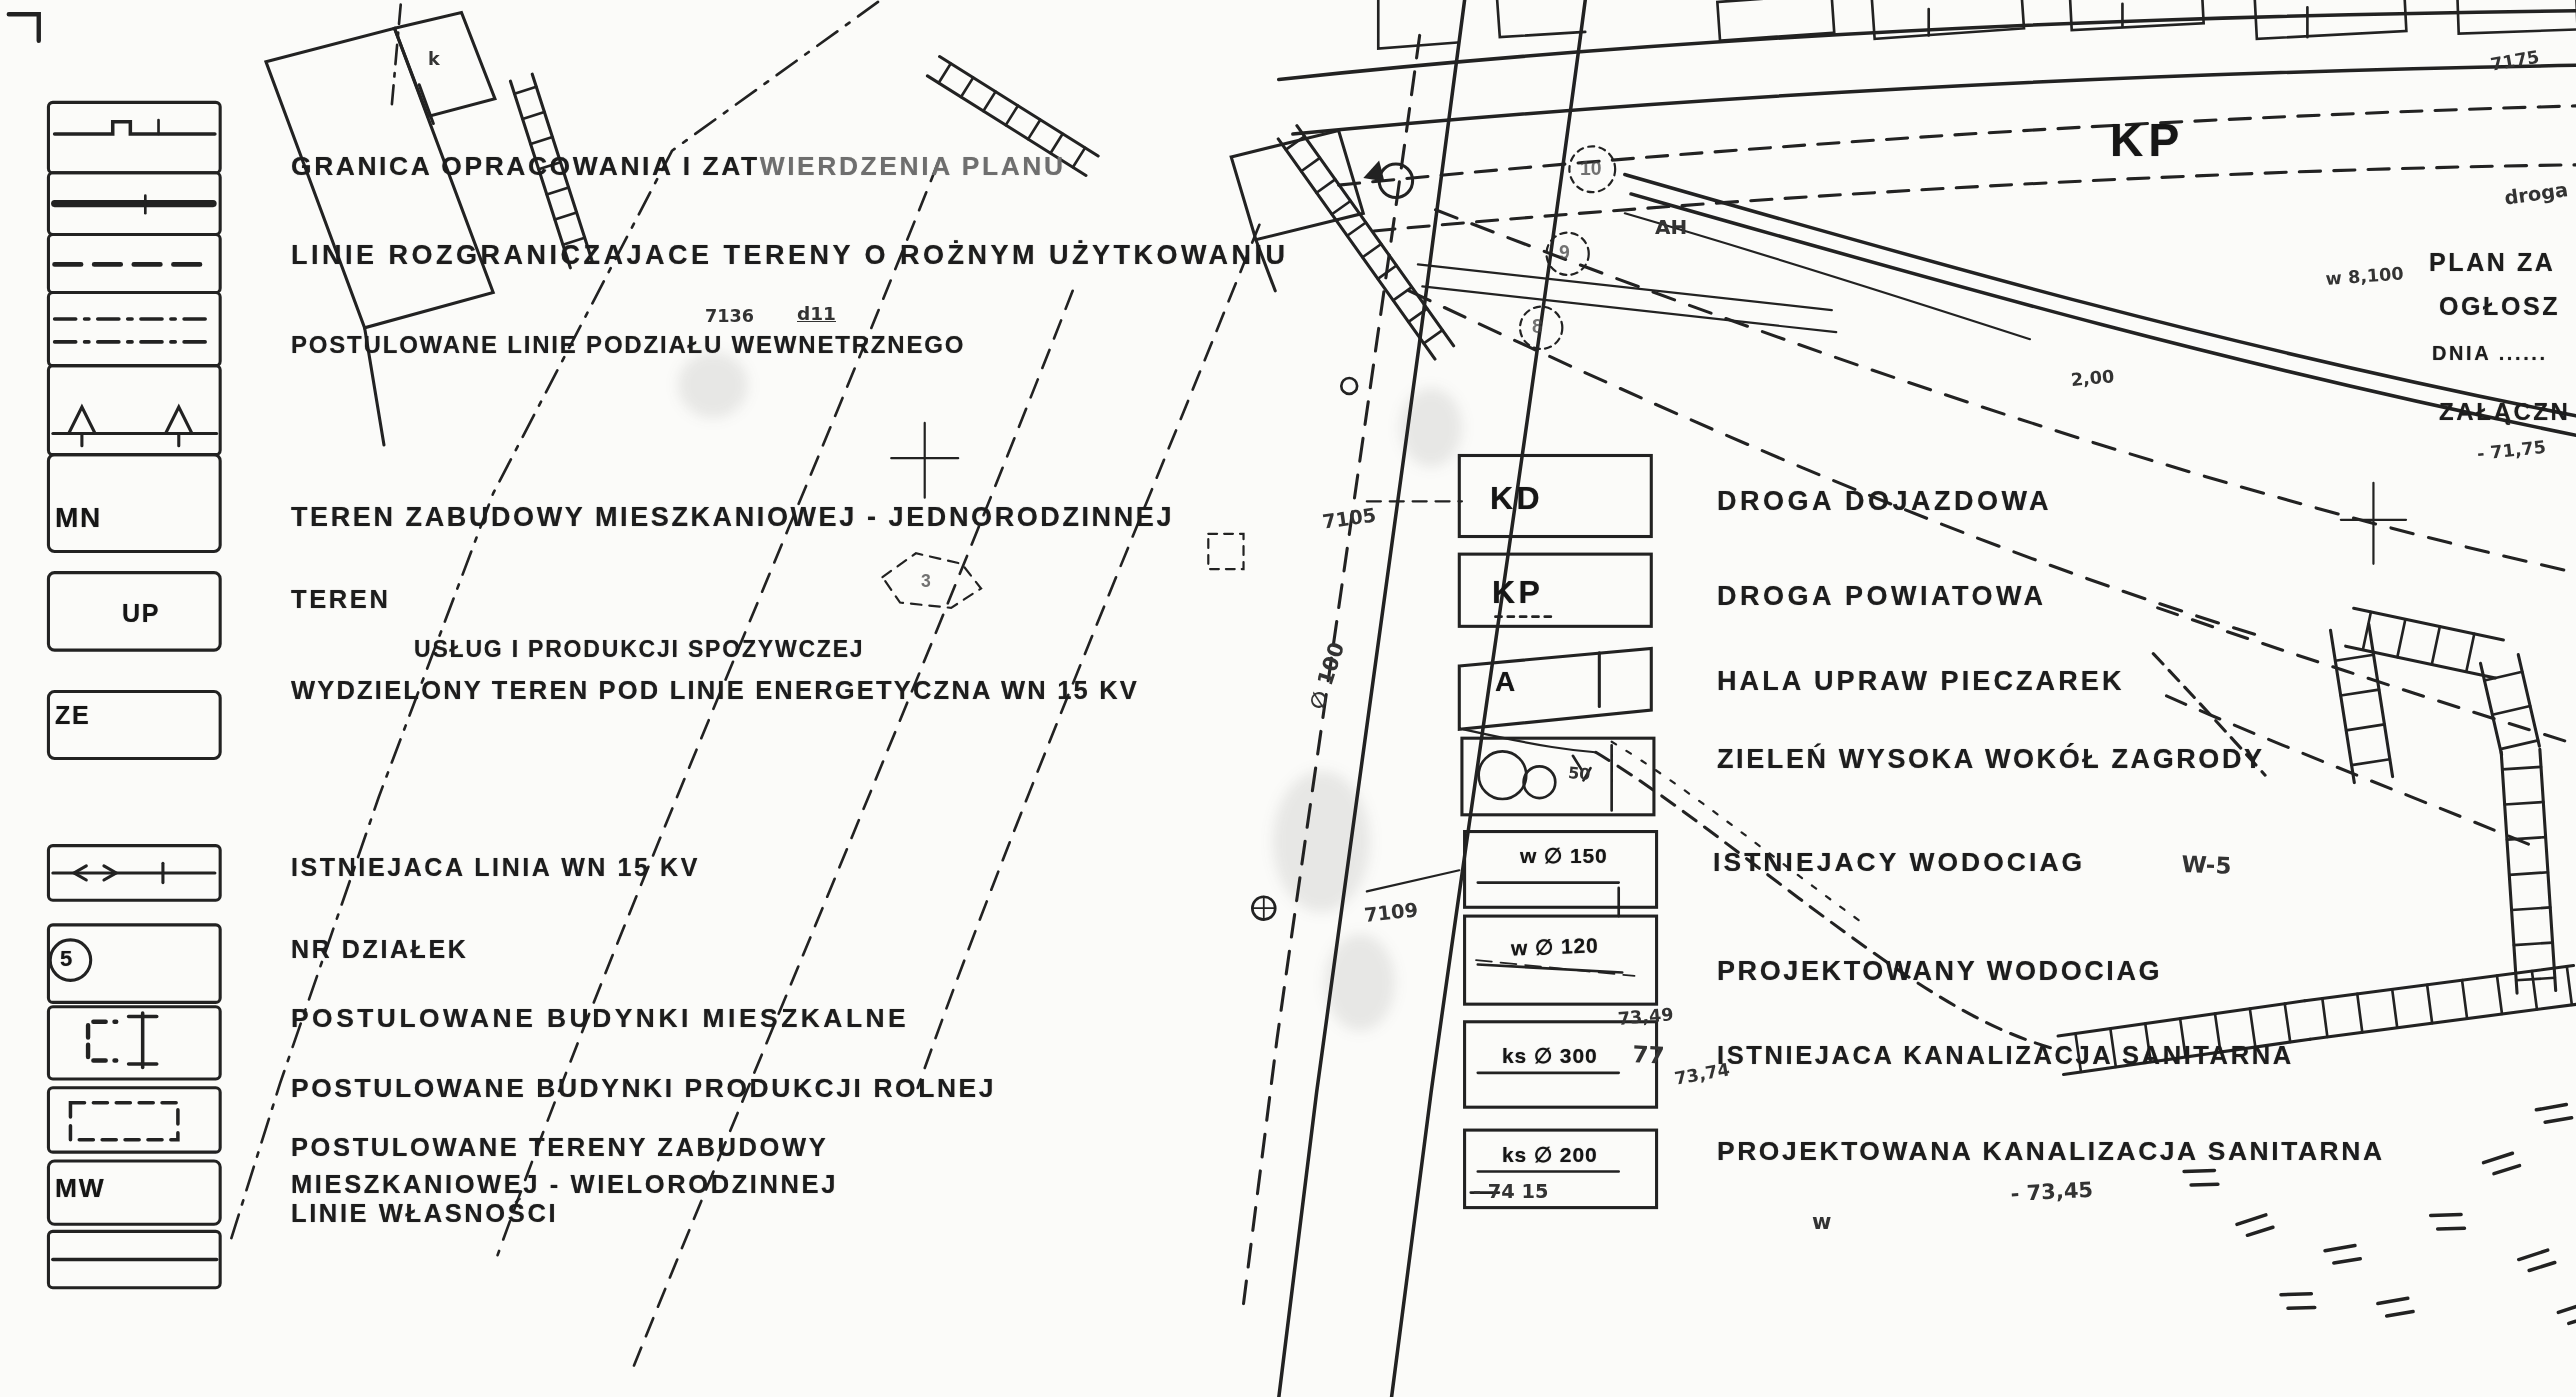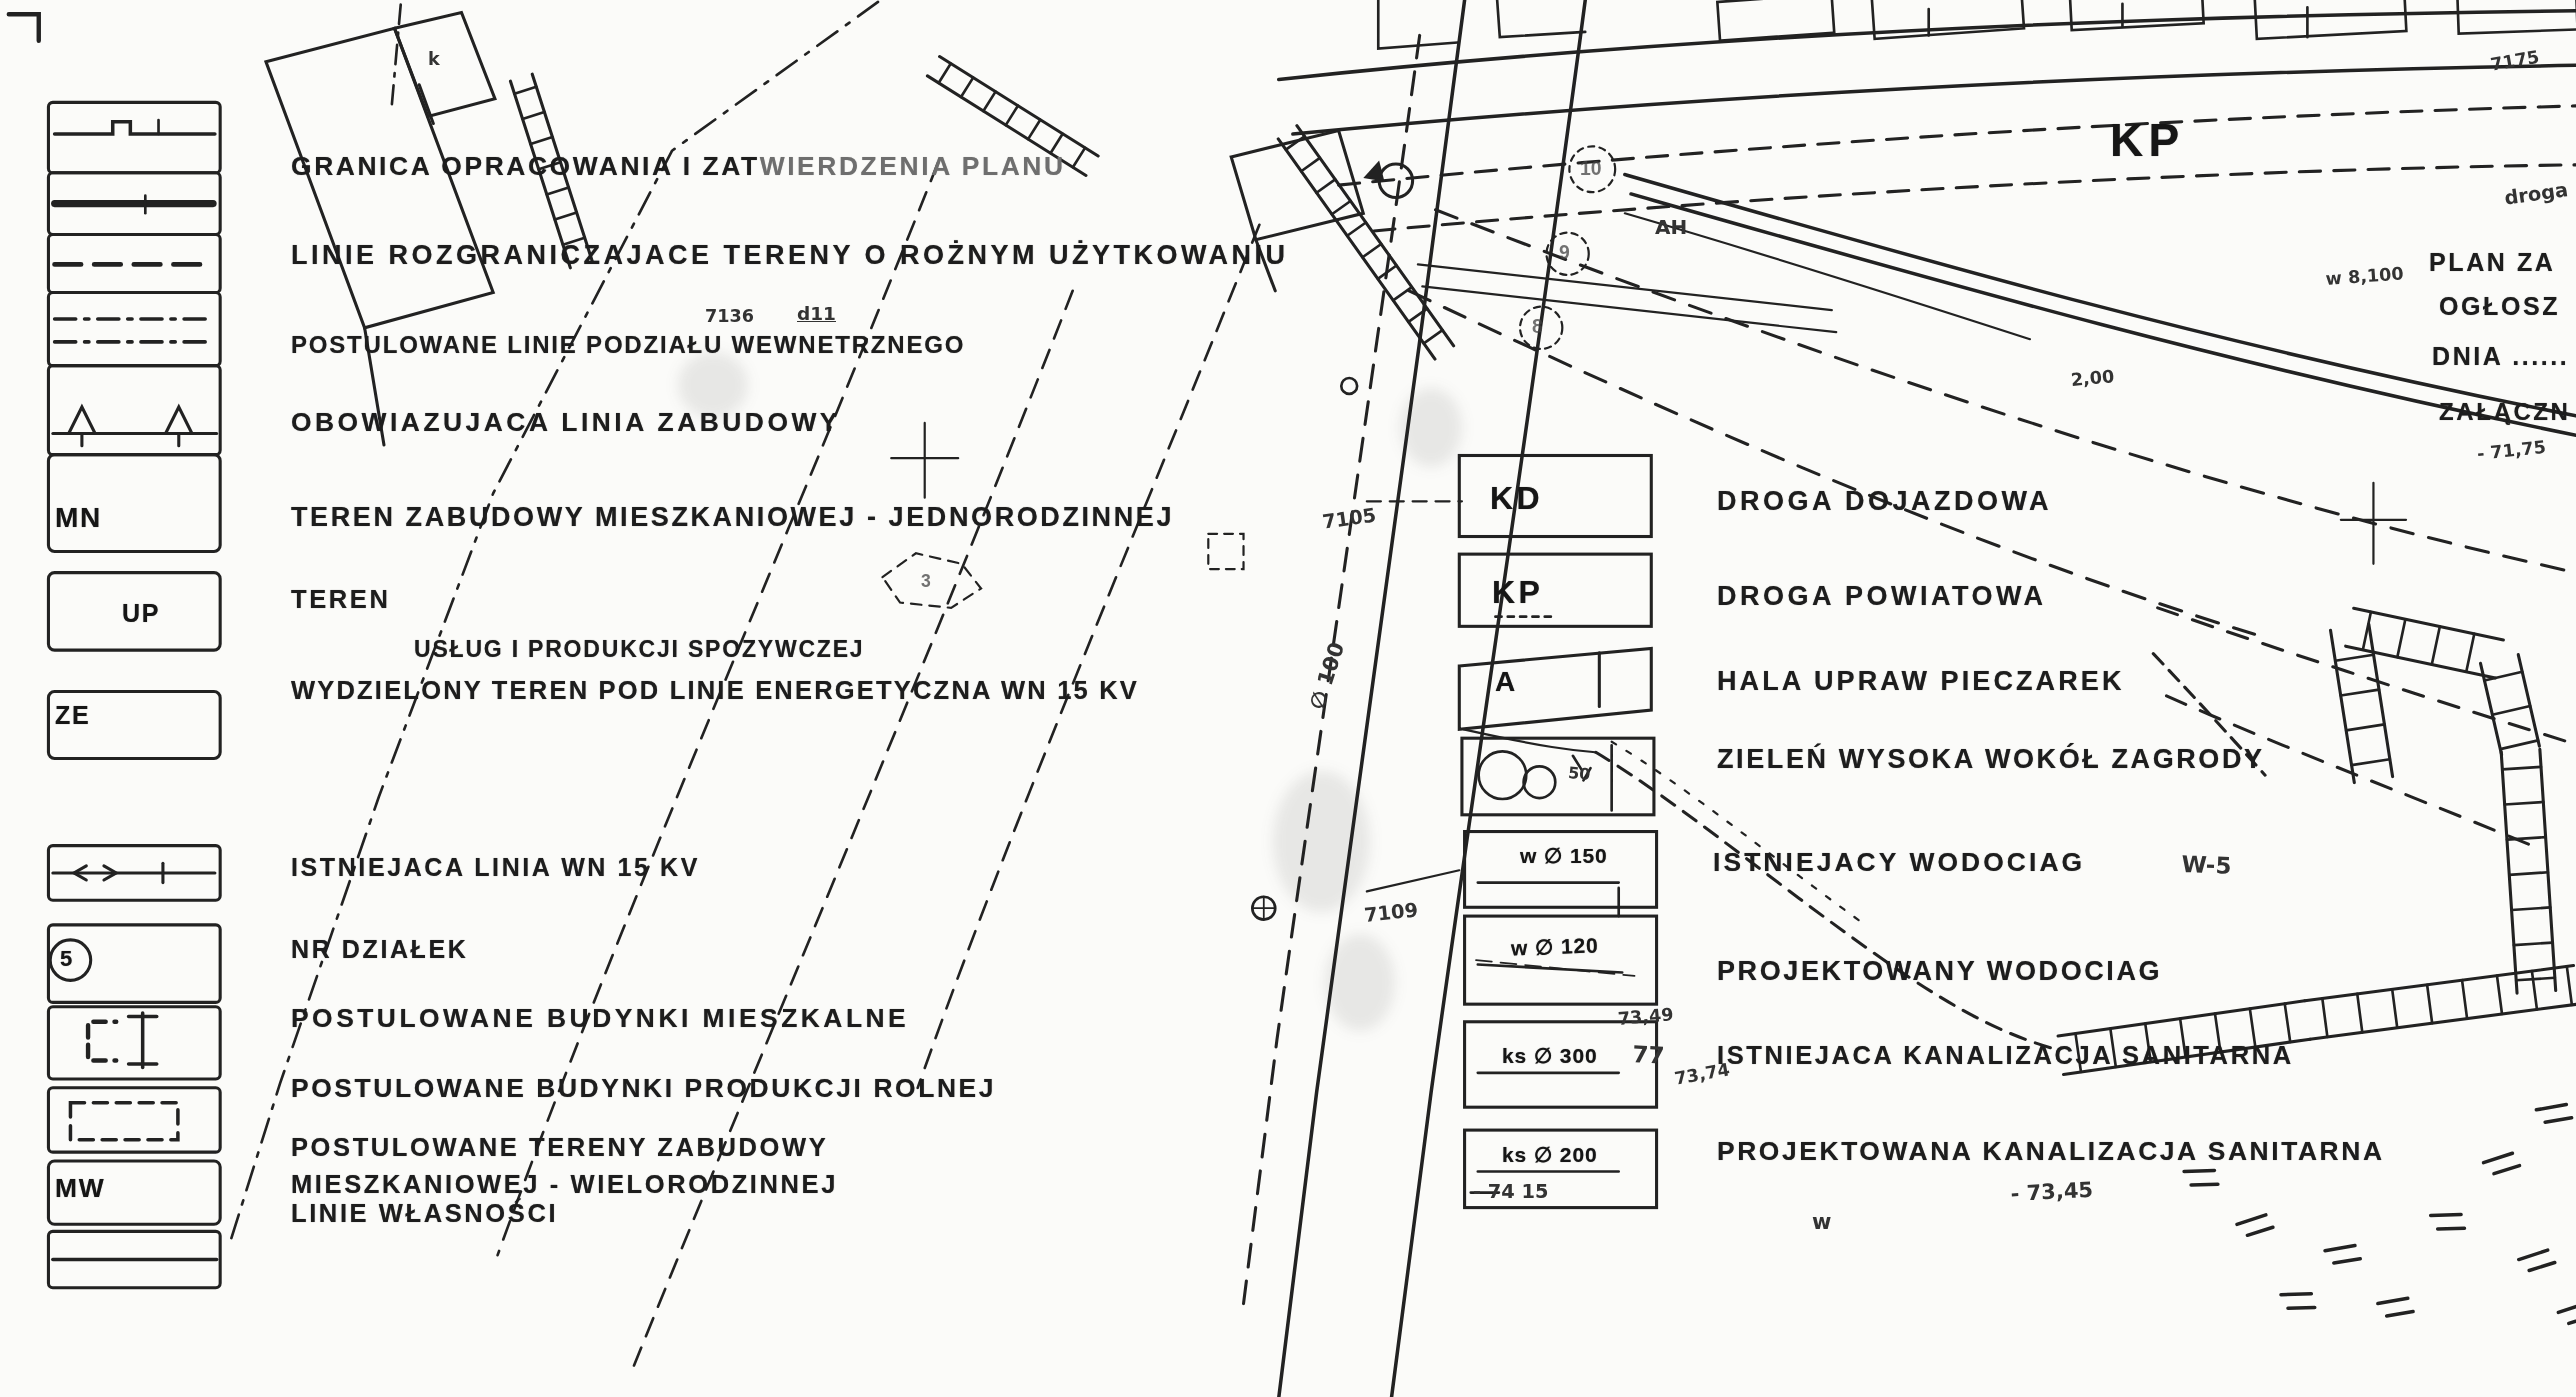--- a/index.html
+++ b/index.html
@@ -268,21 +268,20 @@
       </g>
 
     <path d="M10,16 H44 V46" stroke-width="5"></path>
   </svg>
 
   <div class="t" style="left:291px;top:151px;font-size:26.4px;"><span>GRANICA OPRACOWANIA I ZAT</span><span class="faint">WIERDZENIA PLANU</span></div>
   <div class="t" style="left:291px;top:240px;font-size:27px;letter-spacing:3.5px;">LINIE ROZGRANICZAJACE TERENY O ROŻNYM UŻYTKOWANIU</div>
   <div class="scrib" style="left:705px;top:306px;font-size:17.6px;">7136</div>
   <div class="scrib" style="left:797px;top:303px;font-size:18.5px;text-decoration:underline;">d11</div>
   <div class="t" style="left:291px;top:331px;font-size:24px;letter-spacing:1.8px;">POSTULOWANE LINIE PODZIAŁU WEWNETRZNEGO</div>
-  <div class="t" style="left:291px;top:407px;font-size:26.4px;letter-spacing:3.5px;">OBOWIAZUJACA LINIA ZABUDOWY</div>
   <div class="t" style="left:291px;top:502px;font-size:27px;letter-spacing:2.6px;">TEREN ZABUDOWY MIESZKANIOWEJ - JEDNORODZINNEJ</div>
   <div class="t" style="left:291px;top:585px;font-size:25.5px;">TEREN</div>
   <div class="t" style="left:414px;top:636px;font-size:23px;letter-spacing:1.8px;">USŁUG I PRODUKCJI SPOZYWCZEJ</div>
   <div class="t" style="left:291px;top:676px;font-size:25.5px;letter-spacing:2.2px;">WYDZIELONY TEREN POD LINIE ENERGETYCZNA WN 15 KV</div>
   <div class="t" style="left:291px;top:853px;font-size:25px;letter-spacing:2.6px;">ISTNIEJACA LINIA WN 15 KV</div>
   <div class="t" style="left:291px;top:935px;font-size:25px;letter-spacing:2.6px;">NR DZIAŁEK</div>
   <div class="t" style="left:291px;top:1003px;font-size:26.4px;letter-spacing:3.5px;">POSTULOWANE BUDYNKI MIESZKALNE</div>
   <div class="t" style="left:291px;top:1073px;font-size:26.4px;letter-spacing:2.6px;">POSTULOWANE BUDYNKI PRODUKCJI ROLNEJ</div>
   <div class="t" style="left:291px;top:1133px;font-size:25.5px;letter-spacing:2.6px;">POSTULOWANE TERENY ZABUDOWY</div>
   <div class="t" style="left:291px;top:1170px;font-size:25.5px;letter-spacing:2.6px;">MIESZKANIOWEJ - WIELORODZINNEJ</div>
@@ -309,21 +308,21 @@
   <div class="t" style="left:1717px;top:744px;font-size:27px;letter-spacing:2.6px;">ZIELEŃ WYSOKA WOKÓŁ ZAGRODY</div>
   <div class="t" style="left:1713px;top:847px;font-size:26.4px;letter-spacing:3.1px;">ISTNIEJACY WODOCIAG</div>
   <div class="scrib" style="left:2182px;top:851px;font-size:23px;transform:rotate(2deg);">W-5</div>
   <div class="t" style="left:1717px;top:948px;font-size:27px;letter-spacing:2.6px;margin-top:8px;">PROJEKTOWANY WODOCIAG</div>
   <div class="t" style="left:1717px;top:1041px;font-size:25.5px;letter-spacing:2.6px;">ISTNIEJACA KANALIZACJA SANITARNA</div>
   <div class="t" style="left:1717px;top:1136px;font-size:26.4px;letter-spacing:2.6px;">PROJEKTOWANA KANALIZACJA SANITARNA</div>
 
   <div class="code" style="left:2110px;top:113px;font-size:46px;letter-spacing:5.3px;">KP</div>
   <div class="t" style="left:2429px;top:248px;font-size:25px;">PLAN ZA</div>
   <div class="t" style="left:2439px;top:292px;font-size:25px;">OGŁOSZ</div>
-  <div class="t" style="left:2432px;top:342px;font-size:25px;">DNIA ......</div>
+  <div class="t" style="left:2432px;top:342px;font-size:20px;">DNIA ......</div>
   <div class="t" style="left:2439px;top:398px;font-size:24px;">ZAŁĄCZN</div>
   <div class="scrib" style="left:428px;top:49px;font-size:17.6px;">k</div>
 
   <div class="circnum" style="left:1580px;top:157px;font-size:19.4px;">10</div>
   <div class="circnum" style="left:1559px;top:241px;font-size:19.4px;">9</div>
   <div class="circnum" style="left:1532px;top:315px;font-size:19.4px;">8</div>
   <div class="circnum" style="left:921px;top:571px;font-size:17.6px;">3</div>
 
   <div class="scrib" style="left:1321px;top:511px;font-size:19.4px;transform:rotate(-8deg);">7105</div>
   <div class="scrib" style="left:1305px;top:705px;font-size:21px;transform:rotate(-72deg);">∅ 100</div>

